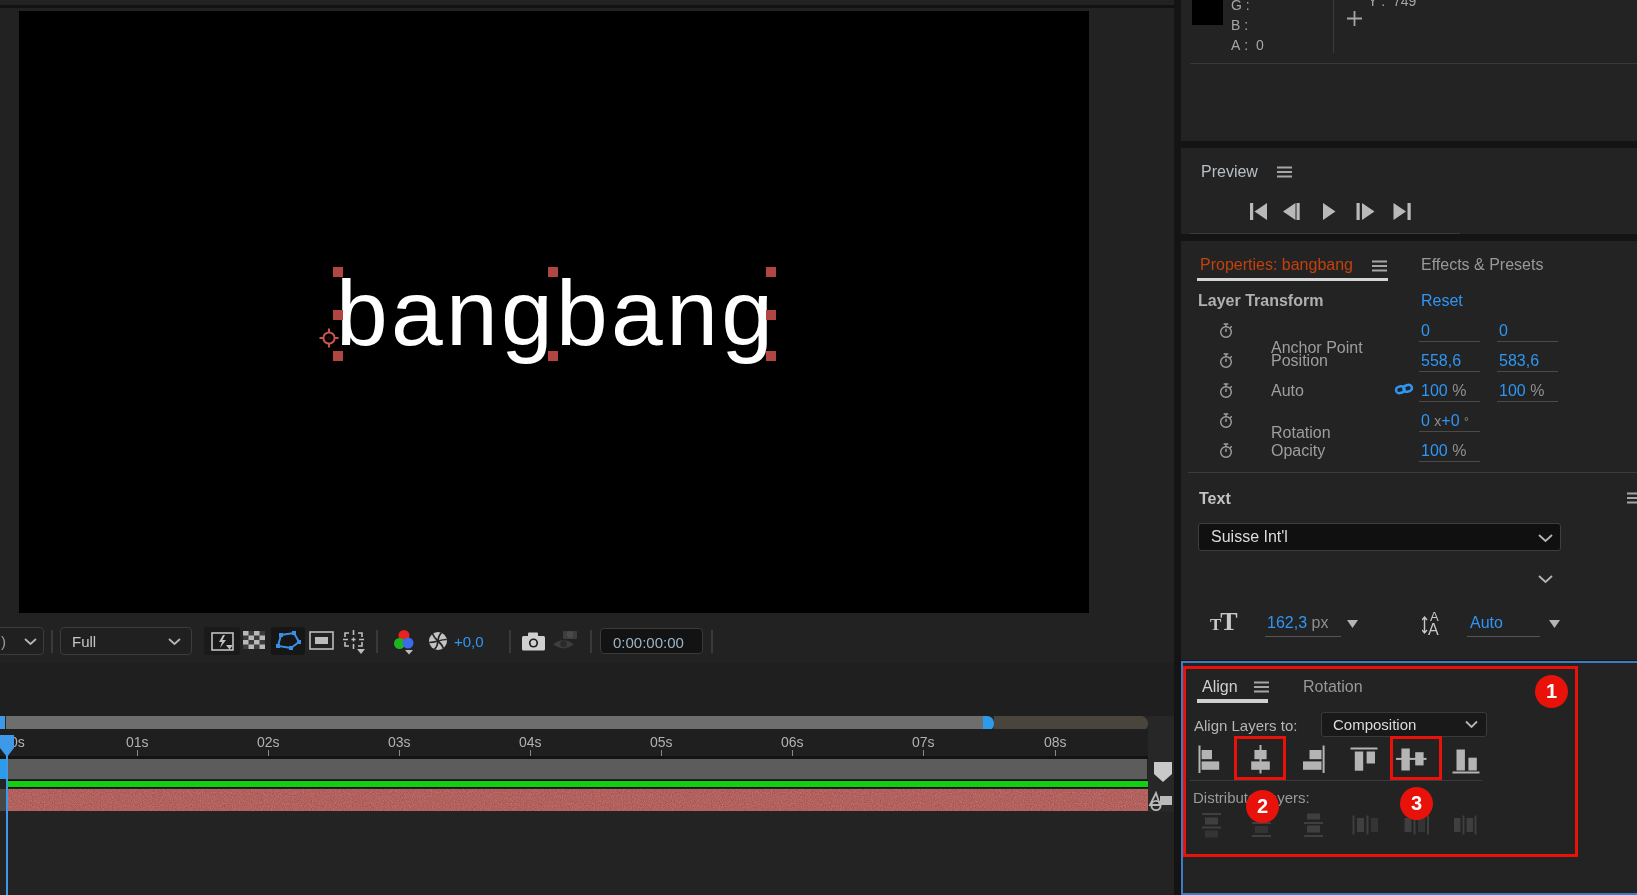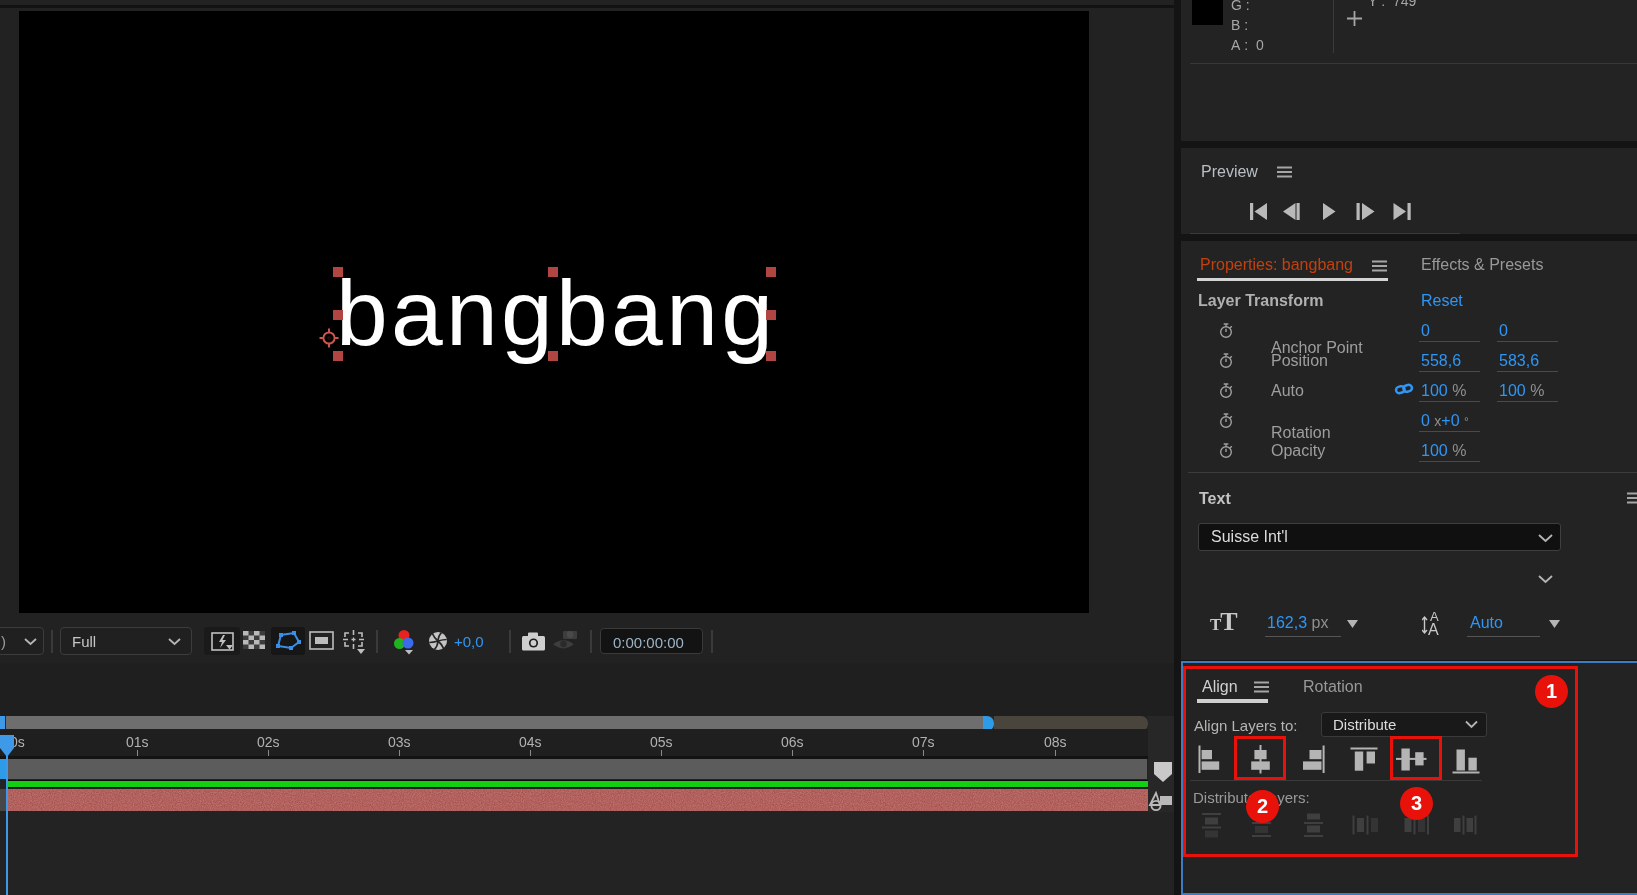--- a/index.html
+++ b/index.html
@@ -378,21 +378,21 @@
   <div class="abs" style="left:1202px;top:678px;font-size:16px;color:#d0d0d0;">Align</div>
   <svg class="abs" style="left:1254px;top:681px;" width="15" height="12">
     <path d="M0 1.5 H15 M0 6 H15 M0 10.5 H15" stroke="#a6a6a6" stroke-width="2"></path>
   </svg>
   <div class="abs" style="left:1197px;top:699px;width:71px;height:4px;background:#cfcfcf;"></div>
   <div class="abs" style="left:1303px;top:678px;font-size:16px;color:#999;">Rotation</div>
 
   <div class="abs" style="left:1194px;top:717px;font-size:15px;color:#b5b5b5;">Align Layers to:</div>
   <div class="abs" style="left:1321px;top:712px;width:166px;height:25px;background:#191919;
        border:1px solid #3a3a3a;border-radius:3px;"></div>
-  <div class="abs" style="left:1333px;top:716px;font-size:15px;color:#dcdcdc;">Distribute</div>
+  <div class="abs" style="left:1333px;top:716px;font-size:15px;color:#dcdcdc;">Composition</div>
   <svg class="abs" style="left:1464px;top:720px;" width="15" height="9">
       <path d="M2 1.5 L7.5 7 L13 1.5" stroke="#b5b5b5" stroke-width="1.8" fill="none"></path>
     </svg>
 
   <svg class="abs" style="left:1197px;top:745px;" width="25" height="29" fill="#b4b4b4">
     <rect x="1.5" y="0.5" width="2" height="27.5"></rect>
       <rect x="4.6" y="5" width="10.4" height="9.2"></rect>
       <rect x="4.6" y="16.4" width="17.6" height="8.4"></rect>
   </svg>
   <svg class="abs" style="left:1248px;top:745px;" width="25" height="29" fill="#b4b4b4">

